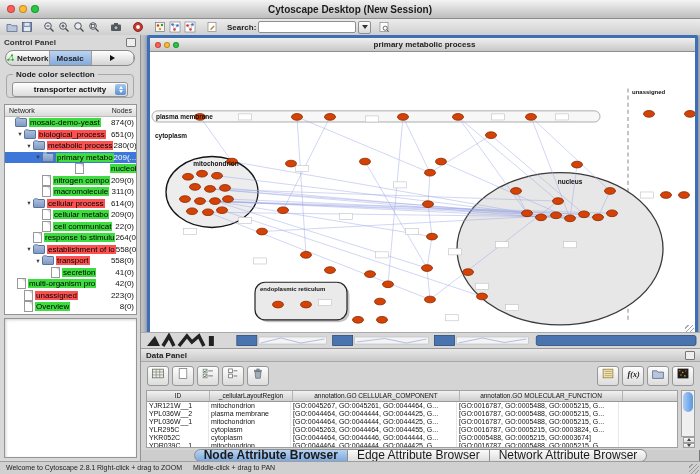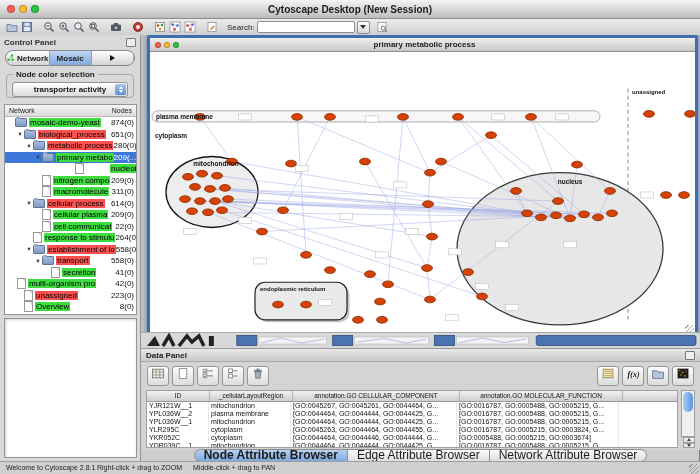--- a/index.html
+++ b/index.html
@@ -12,21 +12,21 @@
   .light{width:8px;height:8px;border-radius:50%;border:1px solid rgba(0,0,0,.25);box-sizing:border-box;}
   .lr{background:#ff5f57}.ly{background:#febc2e}.lg{background:#28c840}
   .wtitle{flex:1;text-align:center;font-size:10px;font-weight:bold;color:#1c1c1c;margin-right:46px;}
   
   .toolbar{height:16px;background:linear-gradient(#ececec,#cfcfcf);border-bottom:1px solid #979797;
            display:flex;align-items:center;padding:0 4px;}
   .tb-icon{width:15px;height:14px;display:inline-flex;align-items:center;justify-content:center;}
   .tb-icon svg{width:12px;height:12px;}
   .tb-icon.g2,.tb-icon.g6,.tb-icon.g7,.tb-icon.g8,.tb-icon.g11{margin-left:7px;}
   .searchwrap{display:flex;align-items:center;margin-left:8px;gap:2px;}
-  .searchlabel{font-size:8px;color:#222;}
+  .searchlabel{font-size:8px;color:#222;font-weight:bold;}
   .searchinput{width:92px;height:10px;border:1px solid #8f8f8f;border-radius:2px;background:#fff;
                font-size:8px;padding:0 2px;font-family:"Liberation Sans",sans-serif;}
   .combo-arrow-btn{width:11px;height:11px;border:1px solid #8f8f8f;border-radius:2px;
                background:linear-gradient(#fdfdfd,#d8d8d8);display:flex;align-items:center;justify-content:center;}
   .tri-down{width:0;height:0;border-left:3px solid transparent;border-right:3px solid transparent;border-top:4px solid #333;}
   
   .control-panel{position:absolute;left:0;top:35px;width:140px;bottom:12px;background:#d9d9d9;
                  border-right:1px solid #949494;}
   .cp-header{height:12px;display:flex;justify-content:space-between;align-items:center;padding:1px 4px;
              font-size:8px;font-weight:bold;color:#333;}
@@ -325,21 +325,21 @@
           </div>
           <div class="tree-row" style="padding-left: 20px;">
             <span class="tw">▼</span>
             <span class="folder-ic"></span>
             <span class="tlabel red">cellular process</span>
             <span class="count">614(0)</span>
           </div>
           <div class="tree-row" style="padding-left: 29px;">
             <span class="tw"></span>
             <span class="file-ic"></span>
-            <span class="tlabel green">cellular plasma</span>
+            <span class="tlabel green">cellular metabo</span>
             <span class="count">209(0)</span>
           </div>
           <div class="tree-row" style="padding-left: 29px;">
             <span class="tw"></span>
             <span class="file-ic"></span>
             <span class="tlabel green">cell communicat</span>
             <span class="count">22(0)</span>
           </div>
           <div class="tree-row" style="padding-left: 20px;">
             <span class="tw"></span>

